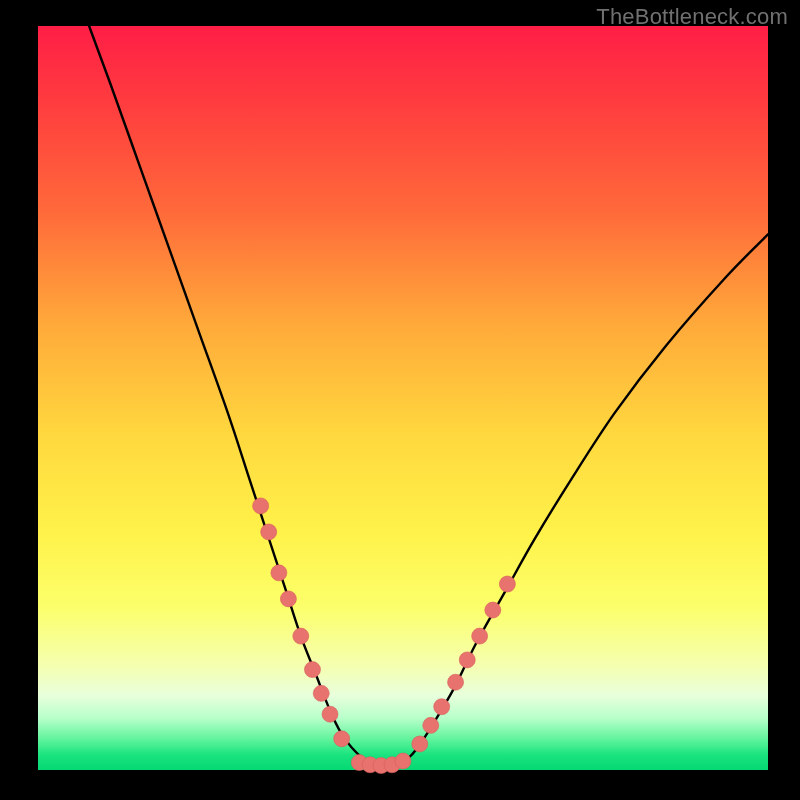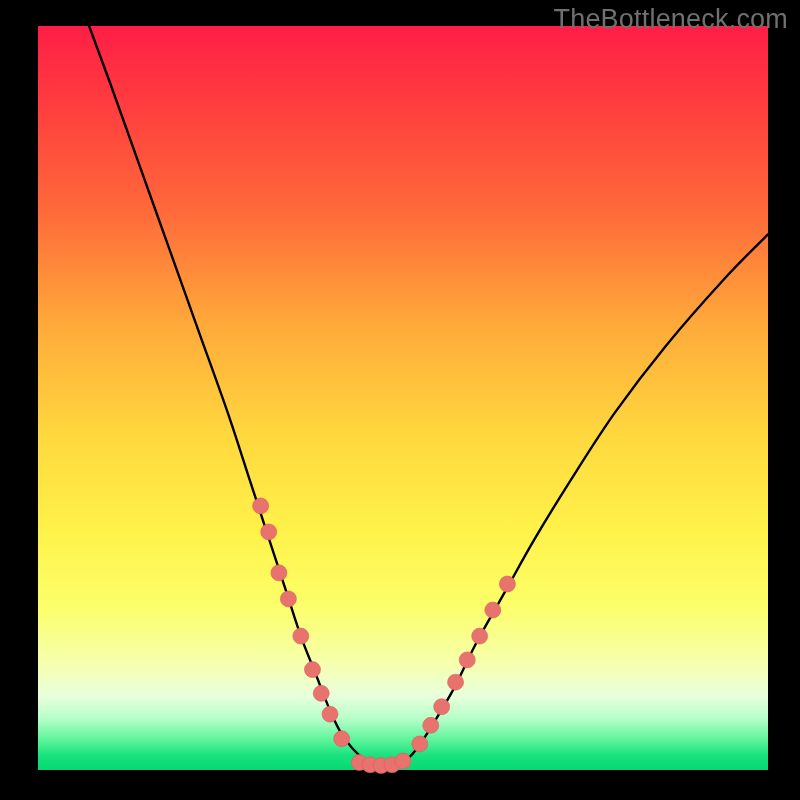--- a/index.html
+++ b/index.html
@@ -38,21 +38,21 @@
       #5cf39a 96%,
       #19e37e 98%,
       #05d873 100%
     );
   }
   .watermark {
     position: absolute;
     top: 4px;
     right: 12px;
     color: #707070;
-    font-size: 27px;
+    font-size: 22px;
     font-weight: 400;
     letter-spacing: 0.2px;
     user-select: none;
   }
   svg.curve {
     position: absolute;
     left: 0;
     top: 0;
     width: 730px;
     height: 744px;

